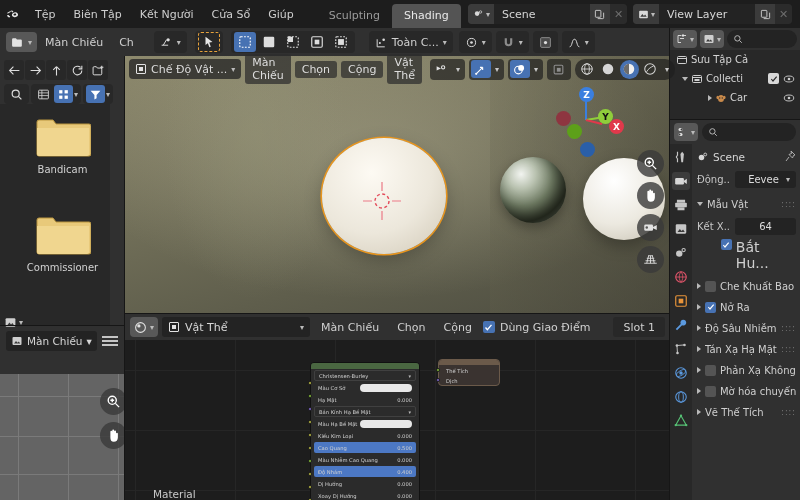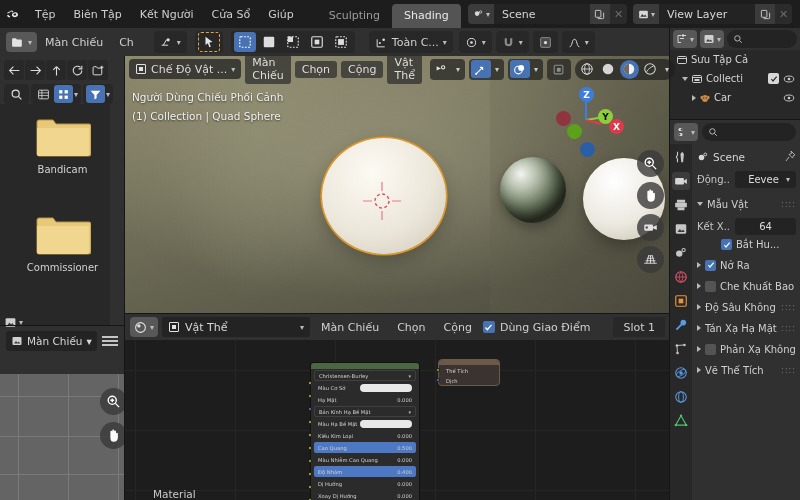--- a/index.html
+++ b/index.html
@@ -197,21 +197,21 @@
   .pr-title { display:flex; align-items:center; gap:4px; font-size:10.5px; color:#d6d6d6; height:18px; }
   .pr-title svg{width:12px;height:12px;}
   .pin { margin-left:auto; }
   .pr-line { display:flex; align-items:center; gap:4px; margin-top:5px; font-size:10px; color:#c6c6c6; }
   .pr-lbl { width:34px; text-align:right; white-space:nowrap; overflow:hidden; }
   .pr-val { flex:1; background:#232323; height:17px; border-radius:3px; display:flex; align-items:center;
             justify-content:center; font-size:10px; color:#dcdcdc; }
   .pr-val.wide { justify-content:flex-end; padding:0 6px; }
   .pr-panel { display:flex; align-items:center; gap:4px; height:18px; font-size:10px; color:#cfcfcf; margin-top:3px; }
   .pr-panel .grip { margin-left:auto; color:#777; font-size:8px; letter-spacing:1px;}
-  .pr-chk { display:flex; align-items:flex-start; gap:4px; font-size:10px; color:#cfcfcf; margin-top:4px; padding-left:24px; }
+  .pr-chk { display:flex; align-items:flex-start; gap:4px; font-size:14px; color:#cfcfcf; margin-top:4px; padding-left:24px; }
   .pcb { width:11px;height:11px;border-radius:2px;background:#4772b3;display:flex;align-items:center;justify-content:center;}
   .pcb.off { background:#545454; }
   .pcb svg{width:8px;height:8px;}
 
   .vsplit { position:absolute; background:#161616; }
 </style>
 </head>
 <body>
 
 <div id="app">
@@ -648,24 +648,20 @@
       <div class="shade-btn">
           <svg viewBox="0 0 24 24" style="width:14px;height:14px">
             <circle cx="12" cy="12" r="9" fill="none" stroke="#d5d5d5" stroke-width="1.8"></circle>
             <path d="M6 17c3-6 9-9 12-10" stroke="#d5d5d5" stroke-width="1.5" fill="none"></path>
           </svg>
         </div>
       <span class="ov-caret">▾</span>
     </div>
   </div>
 
-  <div class="vp-text">
-    <div>Người Dùng Chiếu Phối Cảnh</div>
-    <div>(1) Collection | Quad Sphere</div>
-  </div>
 
   <div class="shader">
     <div class="sh-hdr">
       <div class="sh-type">
         <svg viewBox="0 0 24 24">
             <circle cx="12" cy="12" r="9" fill="none" stroke="#e2e2e2" stroke-width="2"></circle>
             <circle cx="9" cy="9" r="3" fill="#e2e2e2"></circle>
           </svg>
         <span class="caret">▾</span>
       </div>
@@ -823,21 +819,21 @@
             <svg viewBox="0 0 24 24">
               <path d="M4 12l5 6L20 5" stroke="#2a2a2a" stroke-width="3.5" fill="none"></path>
             </svg>
           </span>
         <svg style="width:12px;height:12px" viewBox="0 0 24 24">
             <ellipse cx="12" cy="12" rx="9.5" ry="6" fill="none" stroke="#cfcfcf" stroke-width="1.8"></ellipse>
             <circle cx="12" cy="12" r="2.6" fill="#cfcfcf"></circle>
           </svg>
       </span>
     </div>
-    <div class="ol-row" style="padding-left:22px">
+    <div class="ol-row" style="padding-left:38px">
       <span class="tri"></span>
       <svg class="ico" viewBox="0 0 24 24">
           <ellipse cx="12" cy="13" rx="6" ry="7" fill="#c98a4b"></ellipse>
           <ellipse cx="5.5" cy="11" rx="2.6" ry="3.4" fill="#c98a4b"></ellipse>
           <ellipse cx="18.5" cy="11" rx="2.6" ry="3.4" fill="#c98a4b"></ellipse>
           <circle cx="9.5" cy="12" r="1.3" fill="#2a2a2a"></circle>
           <circle cx="14.5" cy="12" r="1.3" fill="#2a2a2a"></circle>
         </svg>
       <span>Car</span>
       <span class="ol-right">
@@ -984,48 +980,53 @@
       <div class="pr-chk">
         <span class="pcb">
             <svg viewBox="0 0 24 24">
               <path d="M4 12l5 6L20 5" stroke="#fff" stroke-width="3.5" fill="none"></path>
             </svg>
           </span>
         <span>Bắt Hu...</span>
       </div>
 
       <div id="prop-panels" style="margin-top:6px">
+          <div class="pr-panel">
+            <span class="tri"></span>
+            <span class="pcb off"></span>
+            <span style="white-space: nowrap; overflow: hidden;">Che Khuất Bao</span>
+          </div>
           <div class="pr-panel">
             <span class="tri"></span>
             <span class="pcb">
               <svg viewBox="0 0 24 24">
                 <path d="M4 12l5 6L20 5" stroke="#fff" stroke-width="3.5" fill="none"></path>
               </svg>
             </span>
             <span style="white-space: nowrap; overflow: hidden;">Nở Ra</span>
           </div>
           <div class="pr-panel">
             <span class="tri"></span>
-            <span class="pcb off"></span>
-            <span style="white-space: nowrap; overflow: hidden;">Che Khuất Bao</span>
-          </div>
-          <div class="pr-panel">
-            <span class="tri"></span>
-            <span style="white-space: nowrap; overflow: hidden;">Độ Sâu Không</span>
+            <span style="white-space: nowrap; overflow: hidden;">Độ Sâu Nhiễm</span>
             <span class="grip">::::</span>
           </div>
           <div class="pr-panel">
             <span class="tri"></span>
             <span style="white-space: nowrap; overflow: hidden;">Tán Xạ Hạ Mặt</span>
             <span class="grip">::::</span>
           </div>
           <div class="pr-panel">
             <span class="tri"></span>
             <span class="pcb off"></span>
             <span style="white-space: nowrap; overflow: hidden;">Phản Xạ Không</span>
+          </div>
+          <div class="pr-panel">
+            <span class="tri"></span>
+            <span class="pcb off"></span>
+            <span style="white-space: nowrap; overflow: hidden;">Mờ hóa chuyển</span>
           </div>
           <div class="pr-panel">
             <span class="tri"></span>
             <span style="white-space: nowrap; overflow: hidden;">Vẽ Thể Tích</span>
             <span class="grip">::::</span>
           </div>
         </div>
     </div>
   </div>
 

